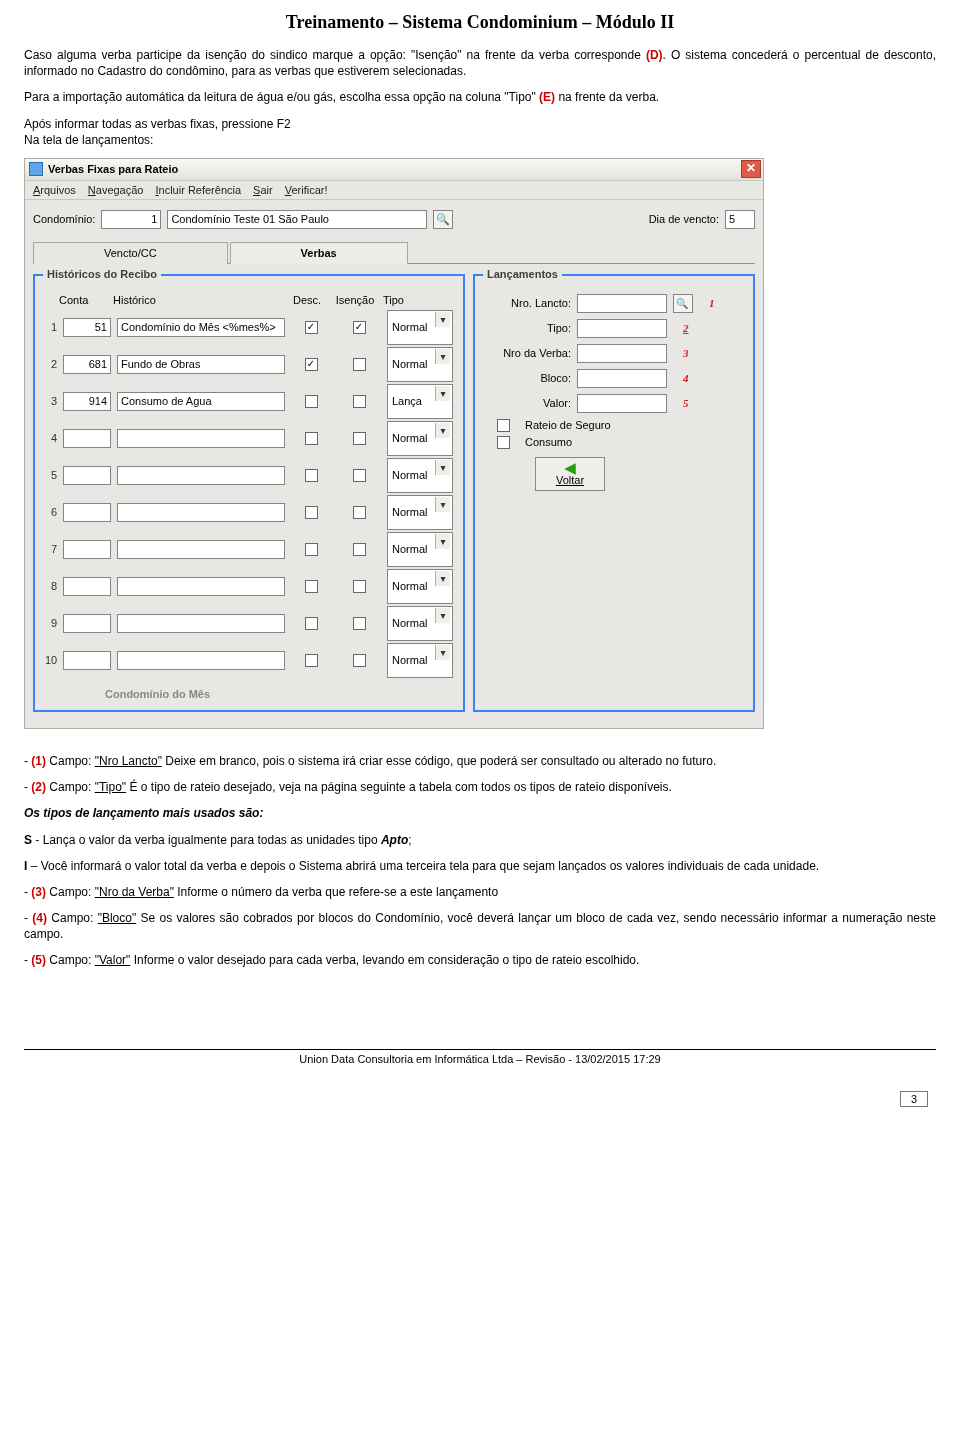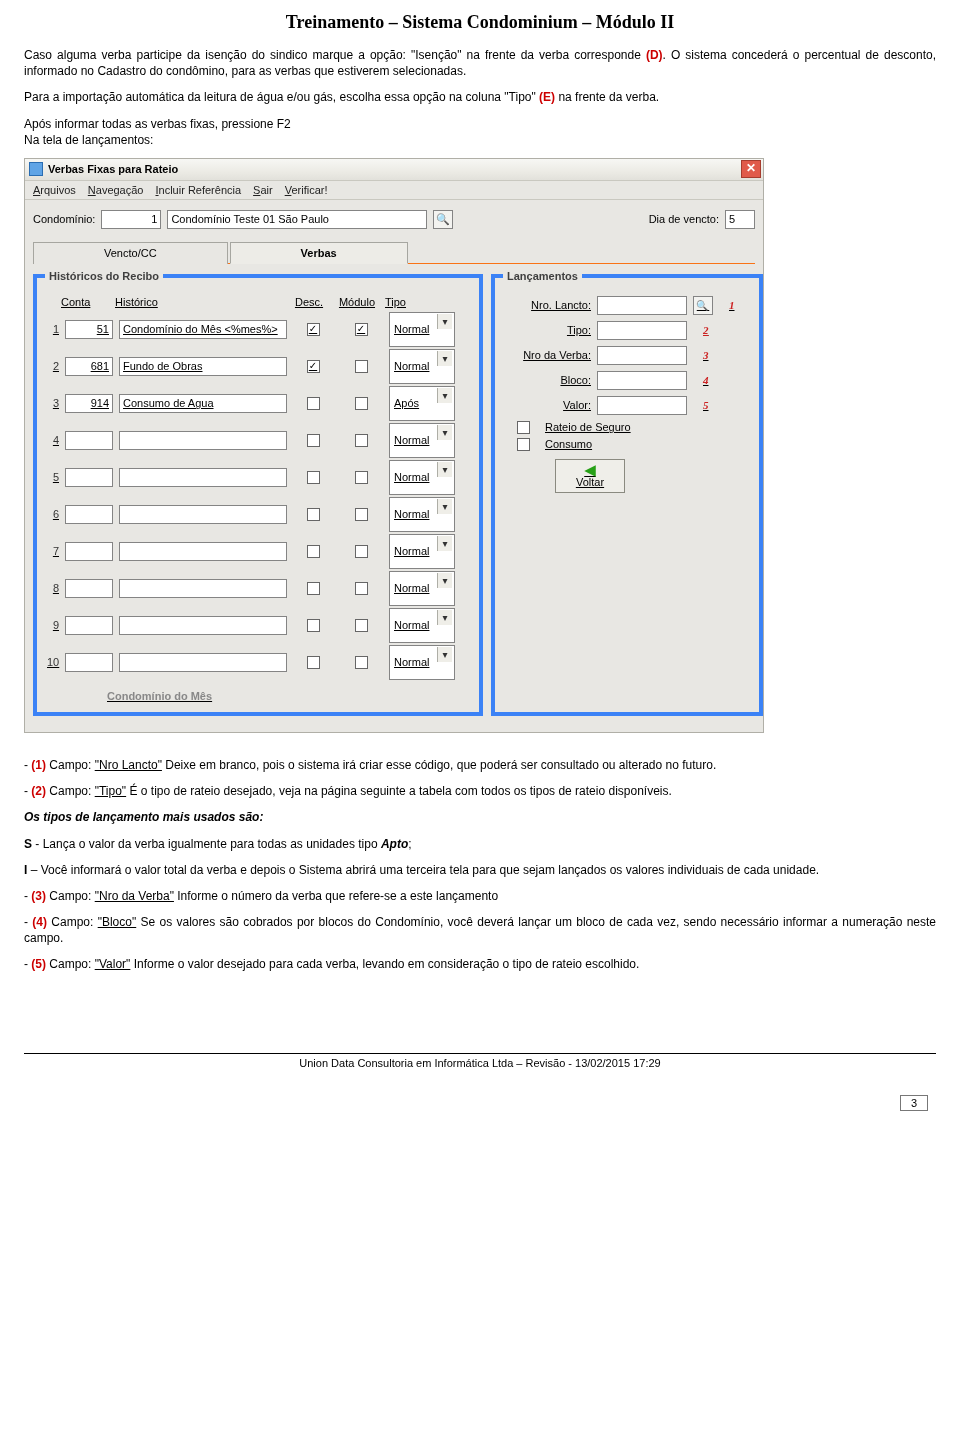--- a/index.html
+++ b/index.html
@@ -122,24 +122,23 @@
   .tab.inactive { font-weight: normal; }
 
   .formbody {
     display: flex;
     padding: 10px 8px 16px 8px;
     gap: 8px;
   }
 
   
   .fs {
-    border: 4px solid #3b82f6;
+    border: 2px solid #3b82f6;
     position: relative;
-    padding: 18px 24px 10px 10px;
-    text-decoration: underline;
+    padding: 18px 10px 10px 10px;
   }
   .fs-legend {
     position: absolute;
     top: -8px;
     left: 8px;
     padding: 0 4px;
     background: #e8e7e3;
     font-size: 11px;
     color: #3f3f3f;
     font-weight: bold;
@@ -333,21 +332,21 @@
 
     <div class="formbody">
 
       <div class="fs fs-left">
         <div class="fs-legend">Históricos do Recibo</div>
 
         <div class="cols-hdr">
           <span class="ch-conta">Conta</span>
           <span class="ch-hist">Histórico</span>
           <span class="ch-desc">Desc.</span>
-          <span class="ch-isen">Módulo</span>
+          <span class="ch-isen">Isenção</span>
           <span class="ch-tipo">Tipo</span>
         </div>
 
         <div id="grid-rows">
             <div class="rowline">
               <span class="row-n">1</span>
               <input class="inp cell-conta" style="text-align: right;" value="51">
               <input class="inp cell-hist" value="Condomínio do Mês &lt;%mes%&gt;" style="">
               <span class="chkcell">
                 <span class="chk">✓</span>
@@ -372,21 +371,21 @@
             <div class="rowline">
               <span class="row-n">3</span>
               <input class="inp cell-conta" style="text-align: right;" value="914">
               <input class="inp cell-hist" value="Consumo de Agua" style="">
               <span class="chkcell">
                 <span class="chk"></span>
               </span>
               <span class="chkcell2">
                 <span class="chk"></span>
               </span>
-              <span class="sel">Após</span>
+              <span class="sel">Lança</span>
             </div>
             <div class="rowline">
               <span class="row-n">4</span>
               <input class="inp cell-conta" style="text-align: right;" value="">
               <input class="inp cell-hist" value="" style="">
               <span class="chkcell">
                 <span class="chk"></span>
               </span>
               <span class="chkcell2">
                 <span class="chk"></span>

